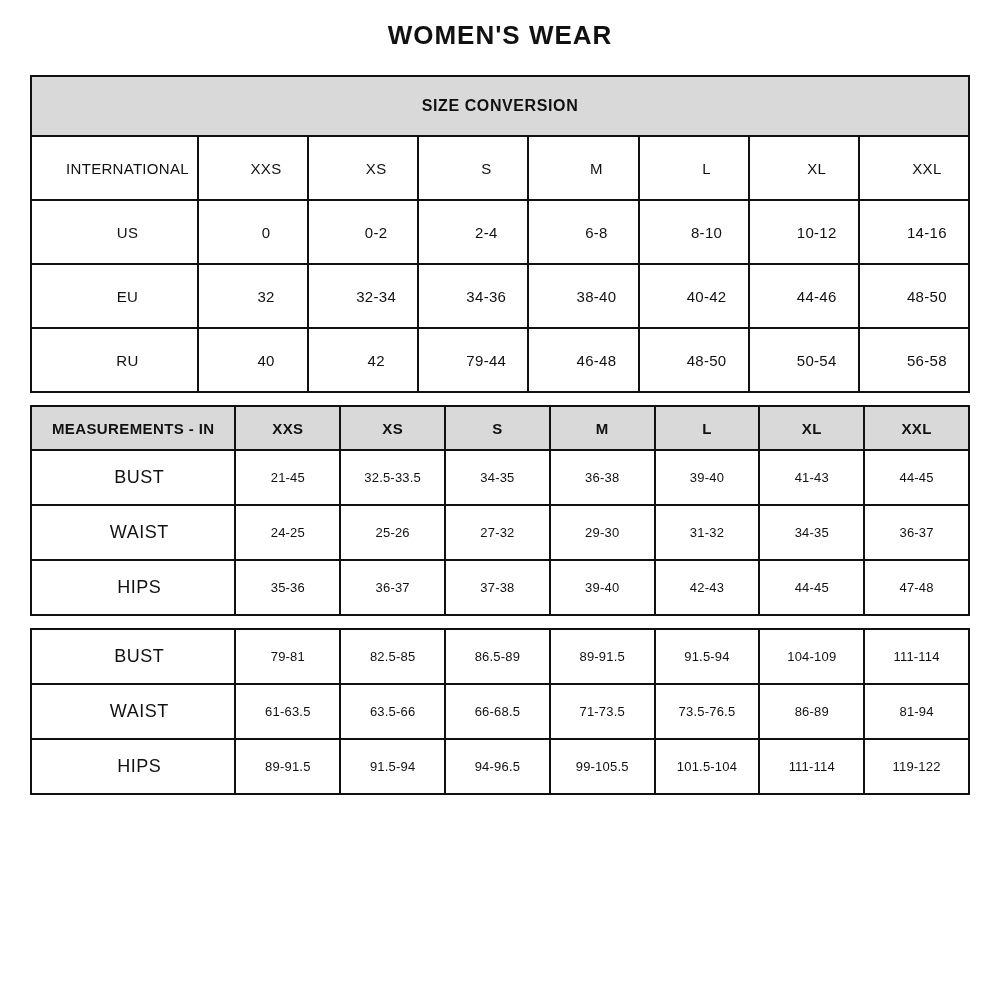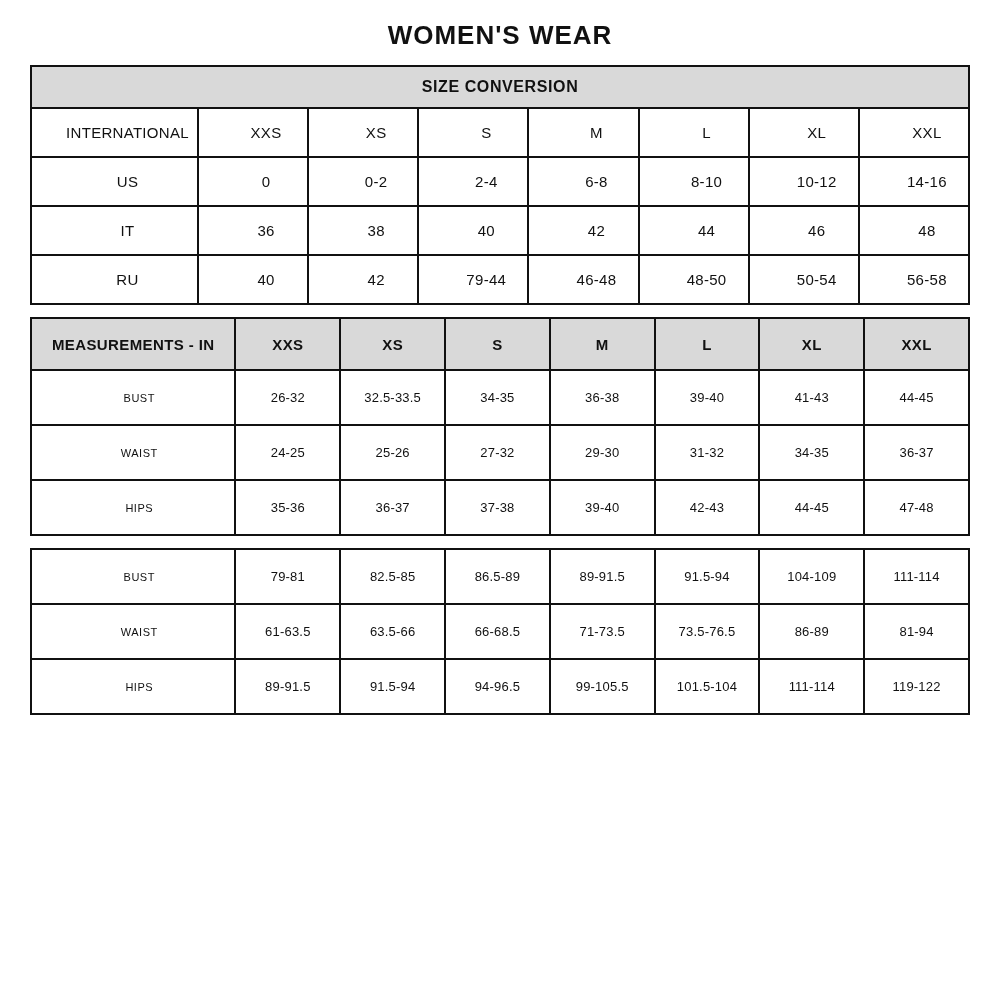--- a/index.html
+++ b/index.html
@@ -15,66 +15,66 @@
     background:var(--page-bg);
     color:var(--text-color);
     font-family:"Liberation Sans", sans-serif;
     width:1000px;
   }
   h1{
     text-align:center;
     font-size:26px;
     font-weight:700;
     letter-spacing:1px;
-    margin:14px 0 14px;
+    margin:14px 0 24px;
   }
   table{
     width:100%;
     border-collapse:collapse;
     table-layout:fixed;
     margin:0 0 12px;
   }
   td, th{
     border:2px solid var(--border-color);
     text-align:center;
     vertical-align:middle;
     padding:2px 4px;
     overflow:hidden;
     white-space:nowrap;
   }
   
   .conv .band{
     background:var(--band-bg);
-    height:42px;
+    height:60px;
     font-size:16px;
     font-weight:700;
     letter-spacing:0.6px;
   }
   .conv td{
-    height:49px;
+    height:64px;
     font-size:15px;
     font-weight:400;
     letter-spacing:0.3px;
     padding-left:30px;
   }
   
   .meas .head th{
     background:var(--band-bg);
-    height:52px;
+    height:44px;
     font-size:15px;
     font-weight:700;
     letter-spacing:0.4px;
   }
   .meas td{
     height:55px;
     font-size:13px;
     letter-spacing:0.2px;
   }
   .meas td.rowlabel{
-    font-size:11px;
+    font-size:18px;
     letter-spacing:0.5px;
     padding-left:16px;
   }
 </style>
 </head>
 <body>
 
 <h1>WOMEN'S WEAR</h1>
 
 <table class="conv">
@@ -106,28 +106,28 @@
         <td>US</td>
         <td>0</td>
         <td>0-2</td>
         <td>2-4</td>
         <td>6-8</td>
         <td>8-10</td>
         <td>10-12</td>
         <td>14-16</td>
       </tr>
       <tr>
-        <td>IT</td>
-        <td>36</td>
-        <td>38</td>
-        <td>40</td>
-        <td>42</td>
-        <td>44</td>
-        <td>46</td>
-        <td>48</td>
+        <td>EU</td>
+        <td>32</td>
+        <td>32-34</td>
+        <td>34-36</td>
+        <td>38-40</td>
+        <td>40-42</td>
+        <td>44-46</td>
+        <td>48-50</td>
       </tr>
       <tr>
         <td>RU</td>
         <td>40</td>
         <td>42</td>
         <td>79-44</td>
         <td>46-48</td>
         <td>48-50</td>
         <td>50-54</td>
         <td>56-58</td>
@@ -152,21 +152,21 @@
         <th>XXS</th>
         <th>XS</th>
         <th>S</th>
         <th>M</th>
         <th>L</th>
         <th>XL</th>
         <th>XXL</th>
       </tr>
       <tr>
         <td class="rowlabel">BUST</td>
-        <td>26-32</td>
+        <td>21-45</td>
         <td>32.5-33.5</td>
         <td>34-35</td>
         <td>36-38</td>
         <td>39-40</td>
         <td>41-43</td>
         <td>44-45</td>
       </tr>
       <tr>
         <td class="rowlabel">WAIST</td>
         <td>24-25</td>

